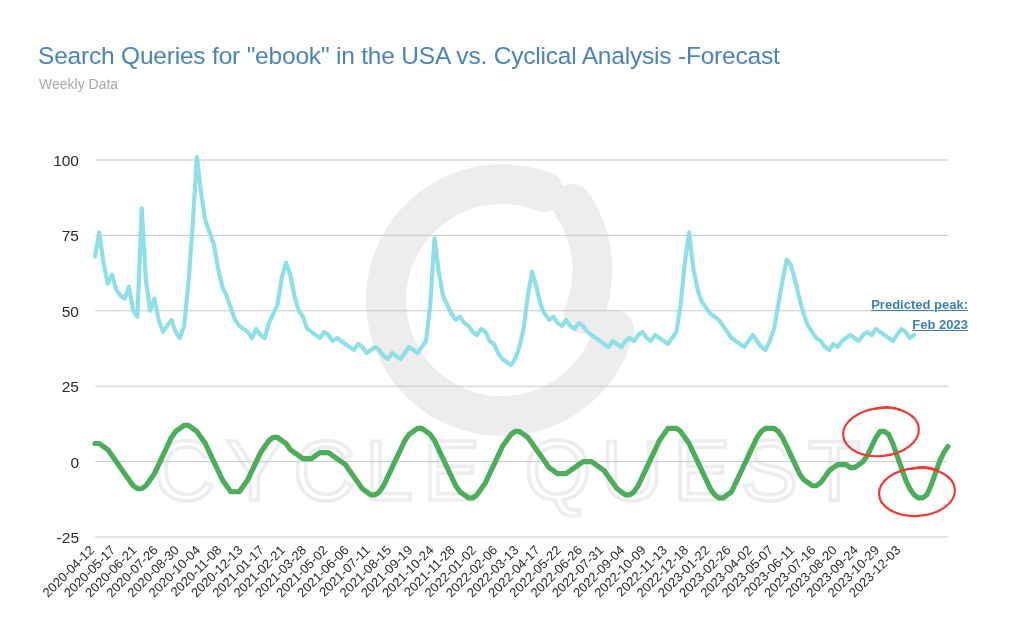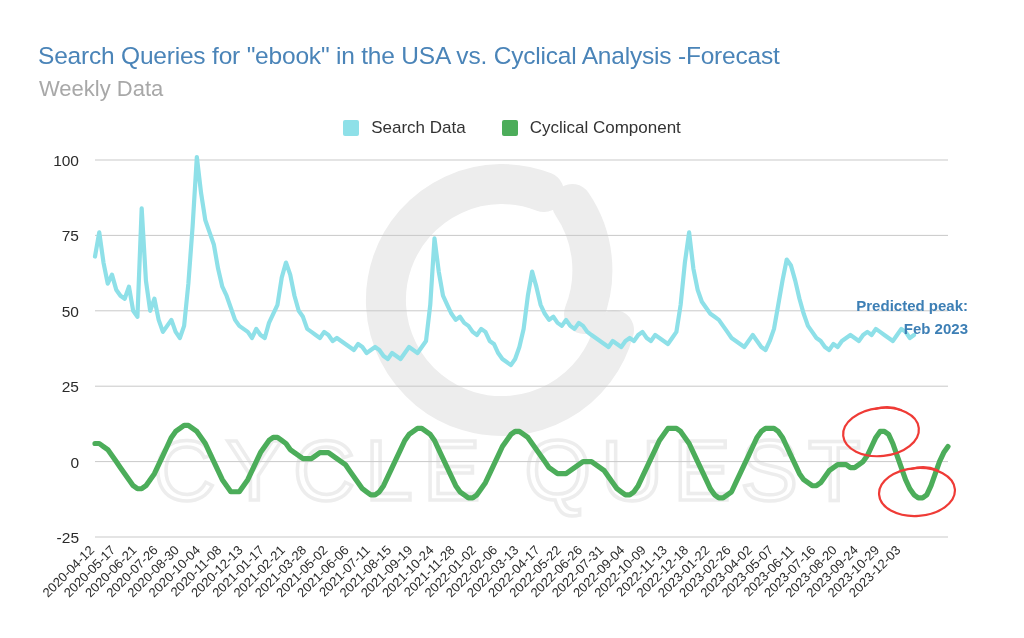--- a/index.html
+++ b/index.html
@@ -26,21 +26,21 @@
     top: 42px;
     font-size: 24.5px;
     color: #4a84b8;
     letter-spacing: -0.2px;
     white-space: nowrap;
   }
   .subtitle {
     position: absolute;
     left: 39px;
     top: 76px;
-    font-size: 22px;
+    font-size: 14px;
     color: #a8a8a8;
     white-space: nowrap;
   }
   .legend {
     position: absolute;
     left: 0;
     top: 118px;
     width: 1024px;
     display: flex;
     justify-content: center;
@@ -59,25 +59,26 @@
     display: block;
   }
   .legend-label {
     font-size: 17px;
     color: #333333;
     white-space: nowrap;
   }
   .annotation {
     position: absolute;
     text-align: right;
-    font-size: 15px;
+    font-size: 13px;
     font-weight: bold;
     color: #3d7fb5;
     line-height: 1.5;
     white-space: nowrap;
+    text-decoration: underline;
   }
   #ann-peak { left: 830px; top: 295px; width: 138px; }
   #ann-bottom { left: 830px; top: 345px; width: 138px; }
   .ann-line { display: block; }
   svg { display: block; }
   .tick-label {
     font-size: 13px;
     fill: #2b2b2b;
     font-family: "Liberation Sans", sans-serif;
   }
@@ -96,30 +97,20 @@
   }
 </style>
 </head>
 <body>
 
 <div id="chart-root">
 
   <div class="title" style="color: rgb(74, 132, 184);">Search Queries for "ebook" in the USA vs. Cyclical Analysis -Forecast</div>
   <div class="subtitle" style="color: rgb(168, 168, 168);">Weekly Data</div>
 
-  <div class="legend">
-    <div class="legend-item">
-      <span class="legend-swatch" id="sw0" style="background: rgb(142, 224, 232);"></span>
-      <span class="legend-label">Search Data</span>
-    </div>
-    <div class="legend-item">
-      <span class="legend-swatch" id="sw1" style="background: rgb(76, 173, 90);"></span>
-      <span class="legend-label">Cyclical Component</span>
-    </div>
-  </div>
 
   <svg id="plot" width="1024" height="638" viewBox="0 0 1024 638">
       <g opacity="1">
         <g transform="translate(510,300)">
           <path d="M 34 -108 A 116 116 0 1 0 104 30" fill="none" stroke="#ededed" stroke-width="40" stroke-linecap="round"></path>
           <path d="M 62 -96 A 118 118 0 0 1 74 14" fill="none" stroke="#ededed" stroke-width="40" stroke-linecap="round"></path>
         </g>
         <text x="512" y="500" text-anchor="middle" class="wm-text">CYCLE QUEST</text>
       </g>
       <g>

